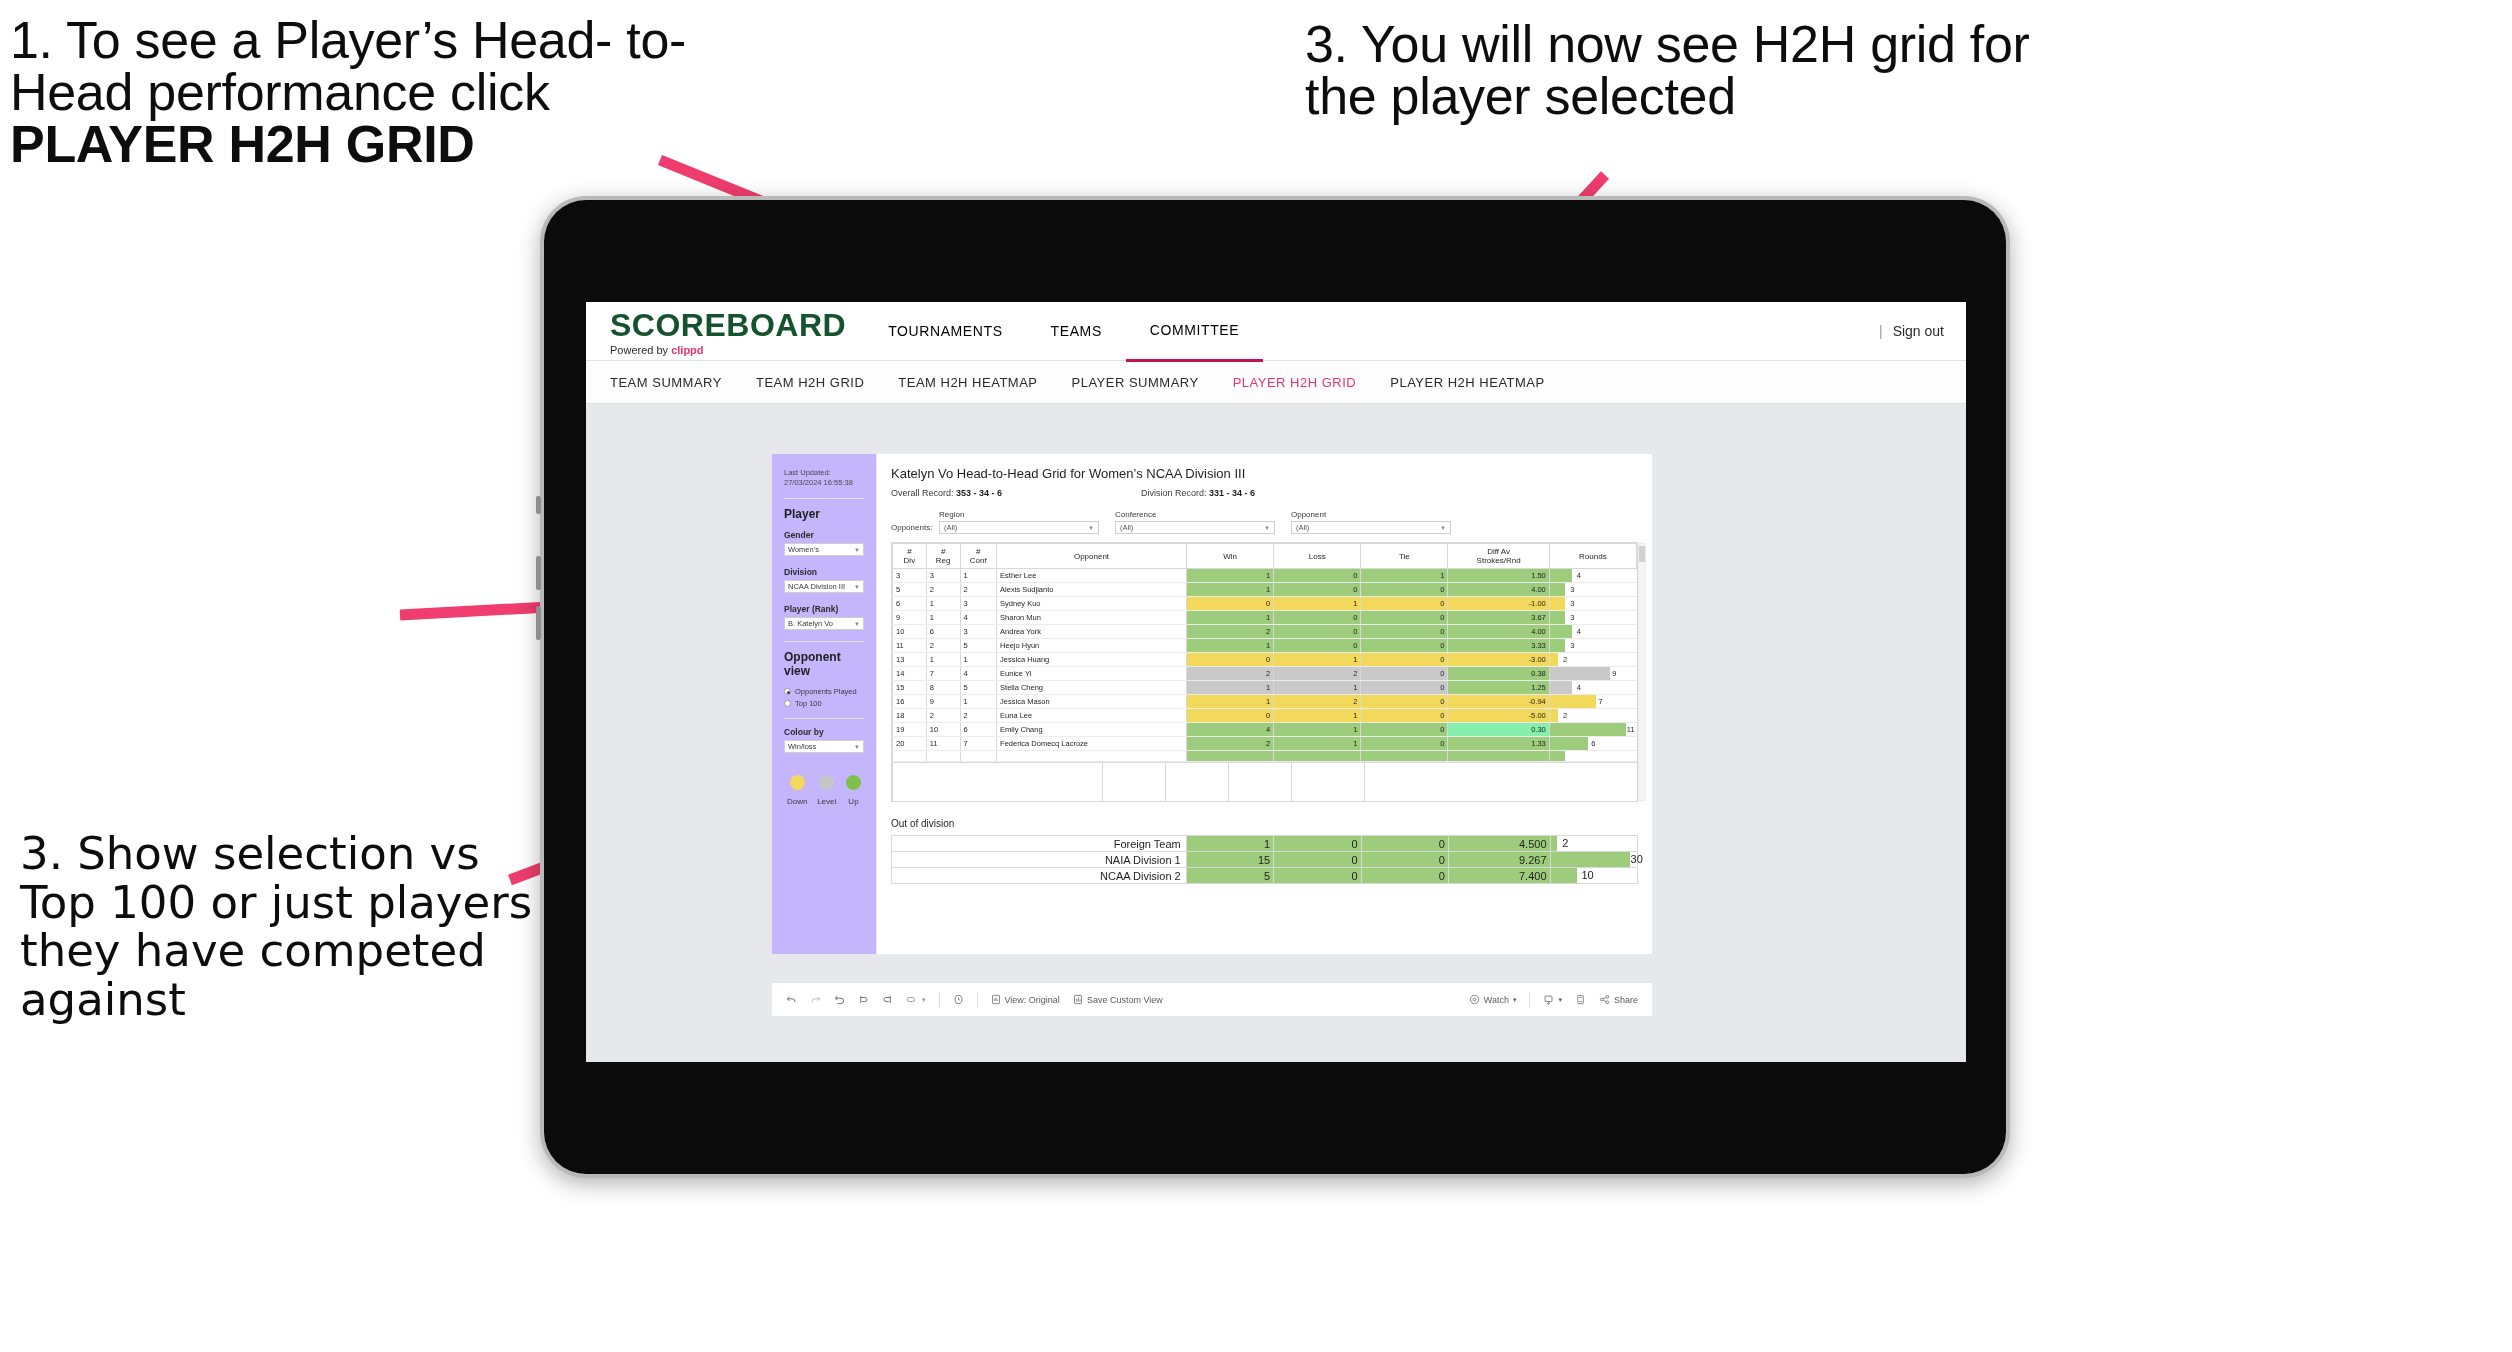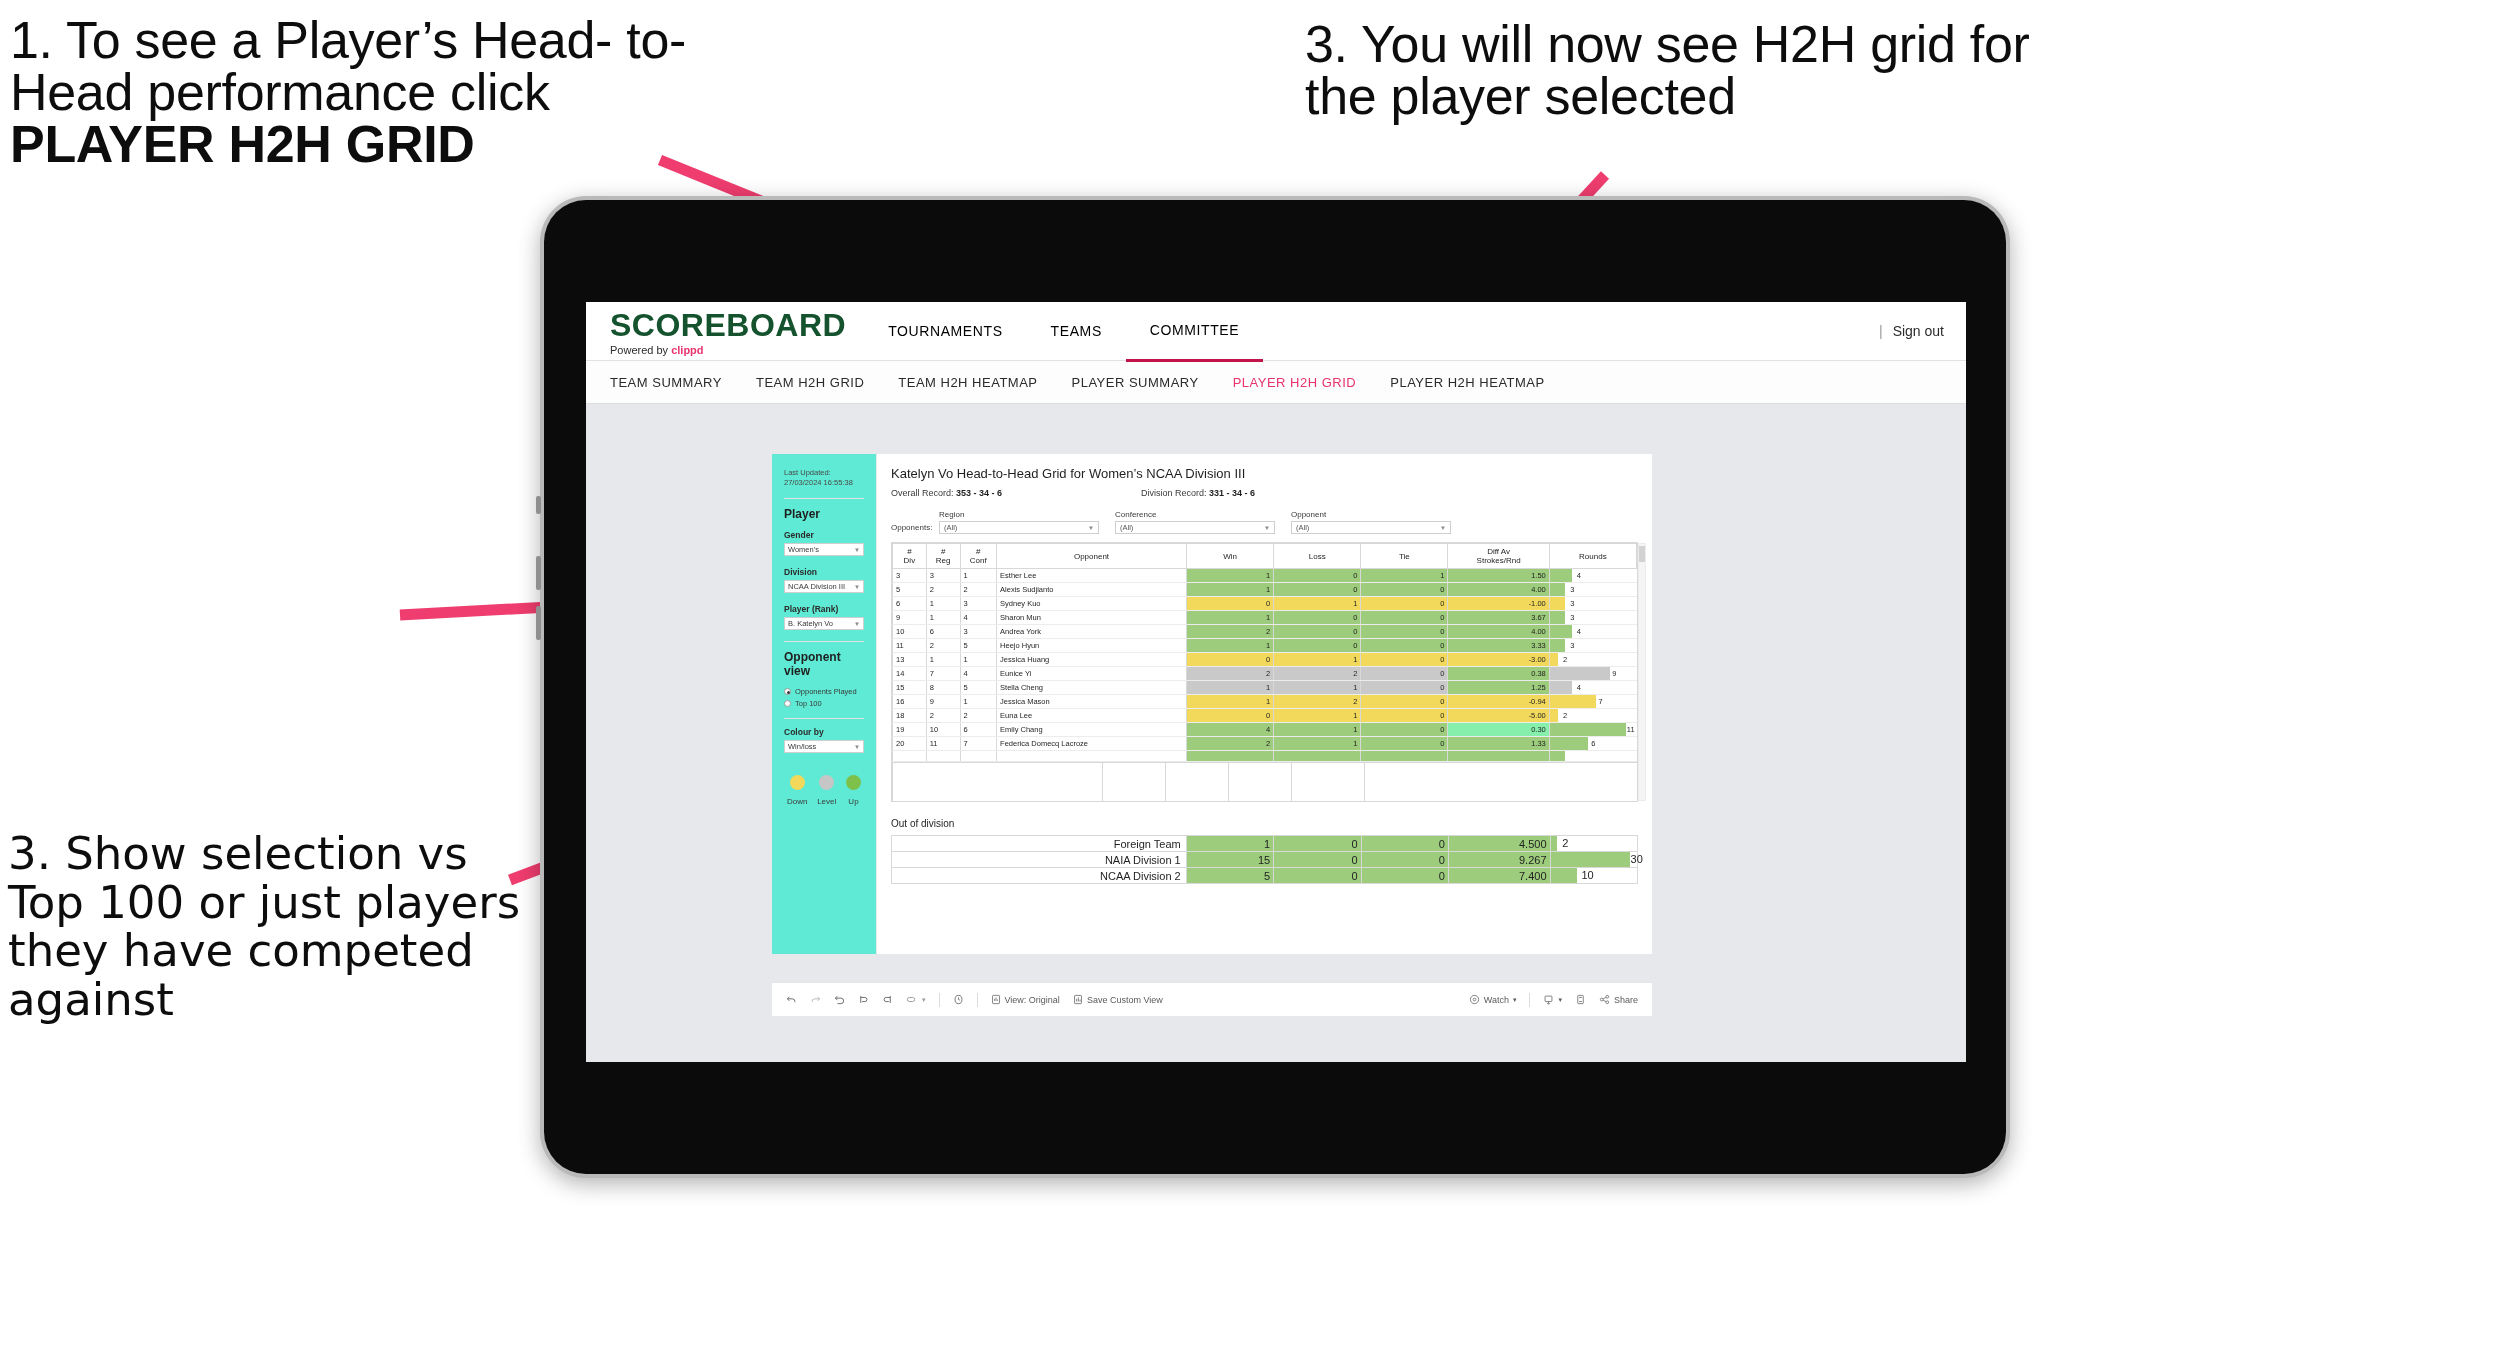--- a/index.html
+++ b/index.html
@@ -15,21 +15,21 @@
   .anno-1{left:10px;top:14px;width:730px;
           font-family:"Liberation Sans Narrow","Liberation Sans",sans-serif;
           font-size:52px;line-height:1.0;letter-spacing:-0.3px;}
   .anno-1 .bold{font-weight:700;display:block;}
   .anno-2{left:1305px;top:18px;width:800px;
           font-family:"Liberation Sans Narrow","Liberation Sans",sans-serif;
           font-size:52px;line-height:1.0;letter-spacing:-0.3px;}
   .anno-3{left:8px;top:505px;width:520px;
           font-family:"DejaVu Sans",sans-serif;
           font-size:45px;line-height:1.08;}
-  .anno-4{left:8px;top:830px;width:530px;
+  .anno-4{left:20px;top:830px;width:530px;
           font-family:"DejaVu Sans",sans-serif;
           font-size:45px;line-height:1.08;}
 
   
   .arrows{position:absolute;inset:0;pointer-events:none;}
 
   
   .tablet{
     position:absolute;left:540px;top:196px;width:1470px;height:982px;
     background:#b9b9b9;border-radius:46px;
@@ -70,21 +70,21 @@
   .subnav{height:42px;background:#fdfdfd;display:flex;align-items:center;
           padding-left:24px;border-bottom:1px solid #dedede;gap:34px;}
   .subnav span{font-size:13px;letter-spacing:.5px;color:#2b2b2b;cursor:pointer;}
   .subnav span.active{color:#e8336d;}
 
   .content{
     position:absolute;left:186px;top:152px;
     display:flex;background:#ffffff;width:880px;height:500px;
   }
   .sidebar{
-    width:105px;background:#5eead4;border-right:1px solid #e9e9e9;
+    width:105px;background:#c4b5fd;border-right:1px solid #e9e9e9;
     padding:14px 12px 10px 12px;box-sizing:border-box;
   }
   .lastupd{font-size:7.5px;color:#4a4a4a;line-height:1.35;}
   .hr{height:1px;background:#e2e2e2;margin:10px 0 8px;}
   .sec-title{font-size:12px;font-weight:700;color:#1f1f1f;margin-bottom:9px;}
   .fld-label{font-size:8.5px;font-weight:700;color:#2b2b2b;margin-bottom:3px;}
   .select{
     border:1px solid #cfcfcf;background:#fff;height:13px;
     display:flex;align-items:center;padding:0 3px;box-sizing:border-box;
     font-size:7.5px;color:#3a3a3a;position:relative;margin-bottom:11px;

